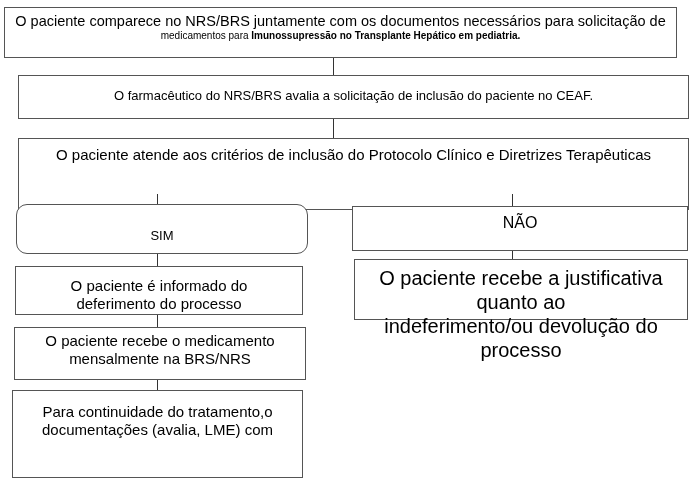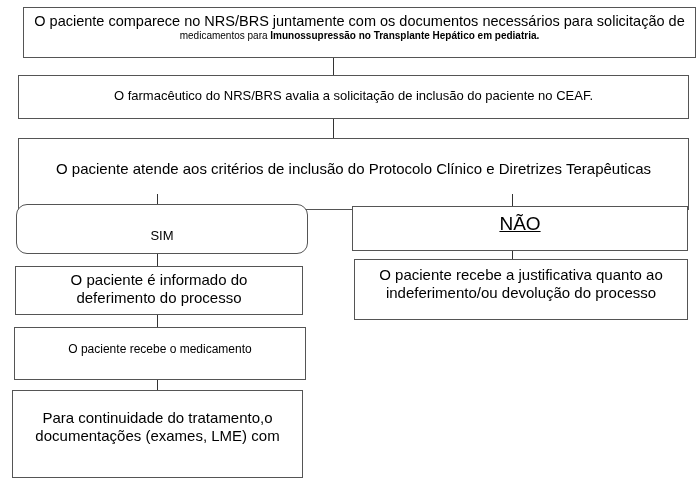--- a/index.html
+++ b/index.html
@@ -4,29 +4,29 @@
   <style>
     html, body { margin: 0; padding: 0; background: #ffffff; }
     body { width: 700px; height: 495px; position: relative; overflow: hidden;
            font-family: "Liberation Sans", sans-serif; color: #000; }
     .box { position: absolute; box-sizing: border-box; border: 1.5px solid #555;
            background: #fff; text-align: center; line-height: 1.2; }
     .line { position: absolute; background: #333; width: 1px; }
     .t { display: block; }
     b { font-weight: bold; }
 
-    #b1 { left: 23px; top: 7px; width: 673px; height: 51px; font-size: 14.5px; padding-top: 5px; }
+    #b1 { left: 4px; top: 7px; width: 673px; height: 51px; font-size: 14.5px; padding-top: 5px; }
     #b2 { left: 18px; top: 75px; width: 671px; height: 44px; font-size: 13px; padding-top: 12px; }
-    #b3 { left: 18px; top: 138px; width: 671px; height: 72px; font-size: 15px; padding-top: 21px; }
+    #b3 { left: 18px; top: 138px; width: 671px; height: 72px; font-size: 15px; padding-top: 7px; }
     #bsim { left: 16px; top: 204px; width: 292px; height: 50px; font-size: 13px; padding-top: 23px; border-radius: 11px; }
-    #bnao { left: 352px; top: 206px; width: 336px; height: 45px; font-size: 19px; padding-top: 6px; text-decoration: underline; }
-    #binf { left: 15px; top: 266px; width: 288px; height: 49px; font-size: 15px; padding-top: 4px; }
-    #bjus { left: 354px; top: 259px; width: 334px; height: 61px; font-size: 15px; padding-top: 6px; }
-    #brec { left: 14px; top: 327px; width: 292px; height: 53px; font-size: 12px; padding-top: 14px; }
-    #bcon { left: 12px; top: 390px; width: 291px; height: 88px; font-size: 15px; padding-top: 18px; }
+    #bnao { left: 352px; top: 206px; width: 336px; height: 45px; font-size: 16px; padding-top: 6px; }
+    #binf { left: 15px; top: 266px; width: 288px; height: 49px; font-size: 15px; padding-top: 10px; }
+    #bjus { left: 354px; top: 259px; width: 334px; height: 61px; font-size: 20px; padding-top: 6px; }
+    #brec { left: 14px; top: 327px; width: 292px; height: 53px; font-size: 15px; padding-top: 4px; }
+    #bcon { left: 12px; top: 390px; width: 291px; height: 88px; font-size: 15px; padding-top: 12px; }
 
     #l1 { left: 333px; top: 58px; height: 17px; }
     #l2 { left: 333px; top: 119px; height: 19px; }
     #l3 { left: 157px; top: 194px; height: 10px; }
     #l4 { left: 512px; top: 194px; height: 12px; }
     #l5 { left: 157px; top: 254px; height: 12px; }
     #l6 { left: 512px; top: 251px; height: 8px; }
     #l7 { left: 157px; top: 315px; height: 12px; }
     #l8 { left: 157px; top: 380px; height: 10px; }
   </style>
@@ -71,20 +71,21 @@
 
 <div id="bjus" class="box">
   <span class="t">O paciente recebe a justificativa quanto ao</span>
   <span class="t">indeferimento/ou devolução do processo</span>
 </div>
 
 <div id="l7" class="line"></div>
 
 <div id="brec" class="box">
   <span class="t">O paciente recebe o medicamento</span>
+  <span class="t">mensalmente na BRS/NRS</span>
 </div>
 
 <div id="l8" class="line"></div>
 
 <div id="bcon" class="box">
   <span class="t">Para continuidade do tratamento,o</span>
-  <span class="t">documentações (exames, LME) com</span>
+  <span class="t">documentações (avalia, LME) com</span>
 </div>
 
 </body></html>

